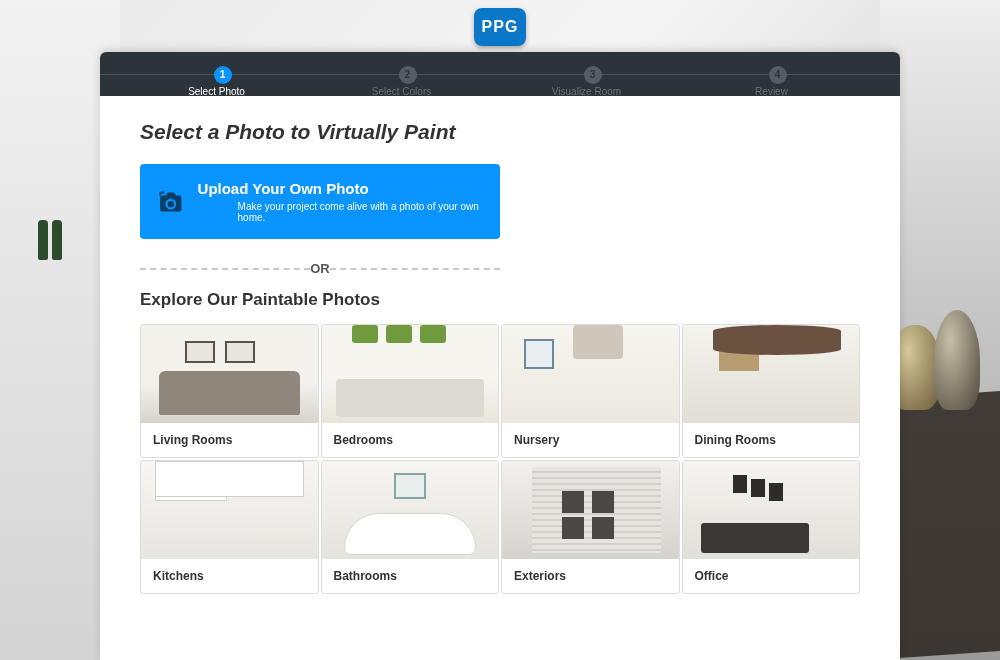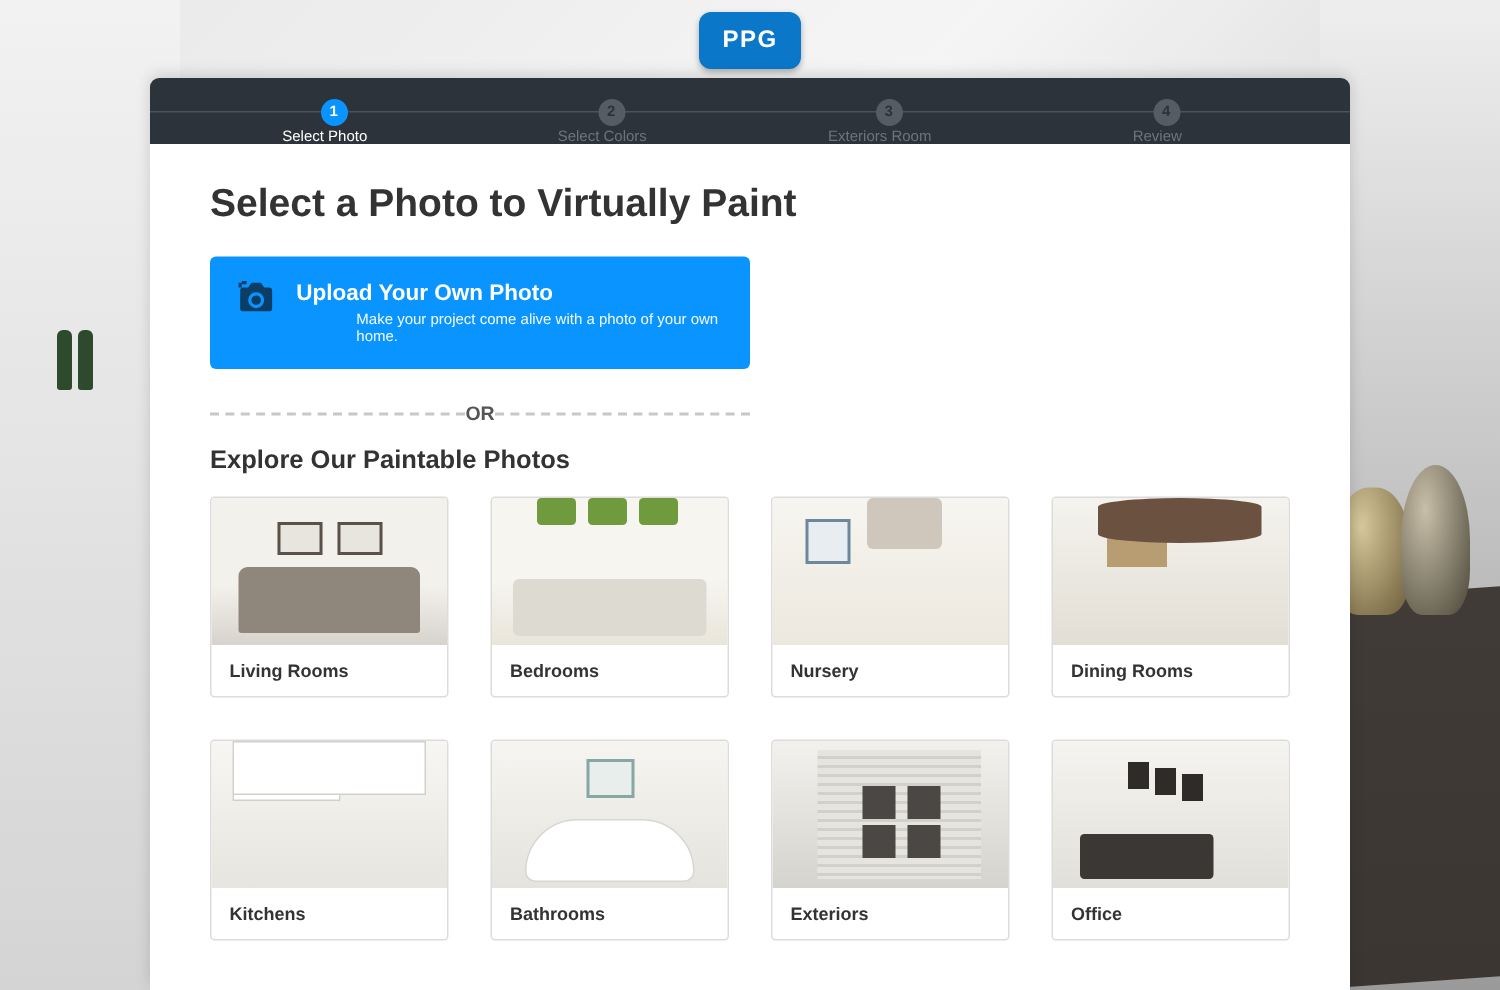--- a/index.html
+++ b/index.html
@@ -15,21 +15,21 @@
   .bg-left { left:0; width:120px; background: linear-gradient(180deg,#f2f2f2,#d4d4d4); }
   .bg-right { right:0; width:120px; background: linear-gradient(180deg,#eeeeee,#9a9a9a); }
   .bg-table { position:absolute; right:0; bottom:0; width:260px; height:260px; background:#2b2420; transform: skewY(-4deg); opacity:.85;}
   .bg-vase1 { position:absolute; right:60px; bottom:250px; width:50px; height:85px; background: radial-gradient(ellipse at 35% 30%, #d6c99a, #6b5a38); border-radius: 45% 45% 30% 30%; }
   .bg-vase2 { position:absolute; right:20px; bottom:250px; width:46px; height:100px; background: radial-gradient(ellipse at 35% 30%, #c8bfa8, #4a4638); border-radius: 50% 50% 30% 30%; }
   .bg-bottles1,.bg-bottles2 { position:absolute; left:38px; bottom:400px; width:10px; height:40px; background:#2d4a2d; border-radius:4px 4px 2px 2px; }
   .bg-bottles2 { left:52px; }
 
   .logo {
     position: absolute; top: 8px; left: 50%; transform: translateX(-50%);
-    width: 68px; height: 38px; background:#0a77c9; border-radius:8px;
+    width: 52px; height: 38px; background:#0a77c9; border-radius:8px;
     display:flex; align-items:center; justify-content:center;
     color:#fff; font-weight:bold; font-size:16px; letter-spacing:1px;
     box-shadow: 0 2px 4px rgba(0,0,0,.3);
   }
 
   .panel {
     position:absolute; top:52px; left:100px; right:100px; bottom:0;
     background:#fff;
     box-shadow: 0 -2px 10px rgba(0,0,0,.15);
     border-radius: 6px 6px 0 0;
@@ -53,39 +53,39 @@
   .step-label {
     position:absolute; left:0; right:12px; top:22px;
     font-size:10px; color:#6d747b;
   }
   .step.active .step-label { color:#fff; }
   .step-line {
     position:absolute; top:50%; left:0; right:0; height:1px; background:#4a525a; z-index:1;
   }
 
   .content { padding: 24px 40px; }
-  h1 { font-size:26px; color:#333; font-weight:600; margin-bottom:20px; }
+  h1 { font-size:21px; color:#333; font-weight:600; margin-bottom:20px;font-style:italic; }
 
   .upload-card {
     background:#0a94ff; color:#fff; border-radius:4px;
-    padding:16px 18px; display:flex; align-items:flex-start; gap:14px;
+    padding:16px 18px; display:flex; align-items:center; gap:14px;
     max-width:360px; cursor:pointer;
   }
   .upload-card .cam-icon { width:28px; height:22px; position:relative; }
   .cam-icon svg { width:100%; height:100%; fill:#0a3e66; }
   .upload-title { font-size:15px; font-weight:bold; margin-bottom:4px; }
   .upload-sub { font-size:10px; opacity:.95;padding-left:40px; }
 
   .divider { display:flex; align-items:center; margin:22px 0 14px; max-width:360px; }
   .divider .dash { flex:1; border-top:2px dashed #c8c8c8; }
   .divider .or { font-size:13px; font-weight:bold; color:#555; }
 
   h2 { font-size:17px; color:#333; font-weight:600; margin-bottom:14px; }
 
-  .grid { display:grid; grid-template-columns: repeat(4, 1fr); gap:28px; }
+  .grid { display:grid; grid-template-columns: repeat(4, 1fr); gap:2px; }
   .card {
     border:1px solid #dcdcdc; border-radius:3px; overflow:hidden; cursor:pointer;
     background:#fff;
   }
   .thumb { height:98px; background:#eceae6; position:relative; overflow:hidden; }
   .card-label { padding:10px 12px; font-size:12px; color:#333; font-weight:600; }
 
   
   .thumb::after{content:"";position:absolute;inset:0;}
   .t-living { background:linear-gradient(#f3f1ec 60%,#d7d3cc);}
@@ -142,21 +142,21 @@
     <div class="step active">
       <span class="step-circle">1</span>
       <span class="step-label">Select Photo</span>
     </div>
     <div class="step">
       <span class="step-circle">2</span>
       <span class="step-label">Select Colors</span>
     </div>
     <div class="step">
       <span class="step-circle">3</span>
-      <span class="step-label">Exteriors Room</span>
+      <span class="step-label">Visualize Room</span>
     </div>
     <div class="step">
       <span class="step-circle">4</span>
       <span class="step-label">Review</span>
     </div>
   </div>
 
   <div class="content">
     <h1>Select a Photo to Virtually Paint</h1>
 

